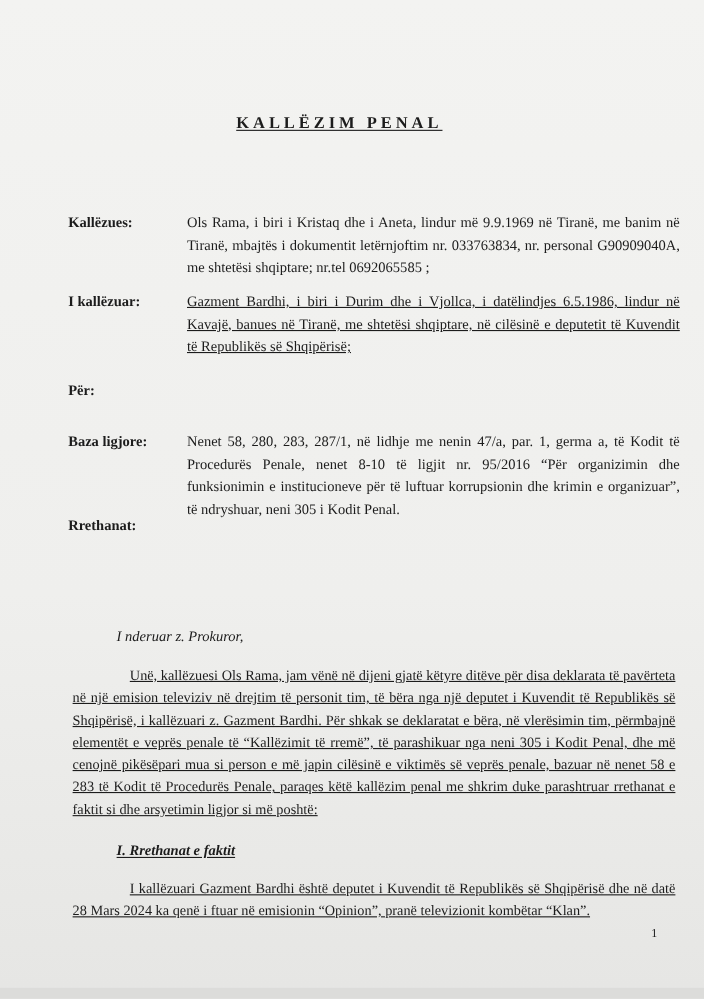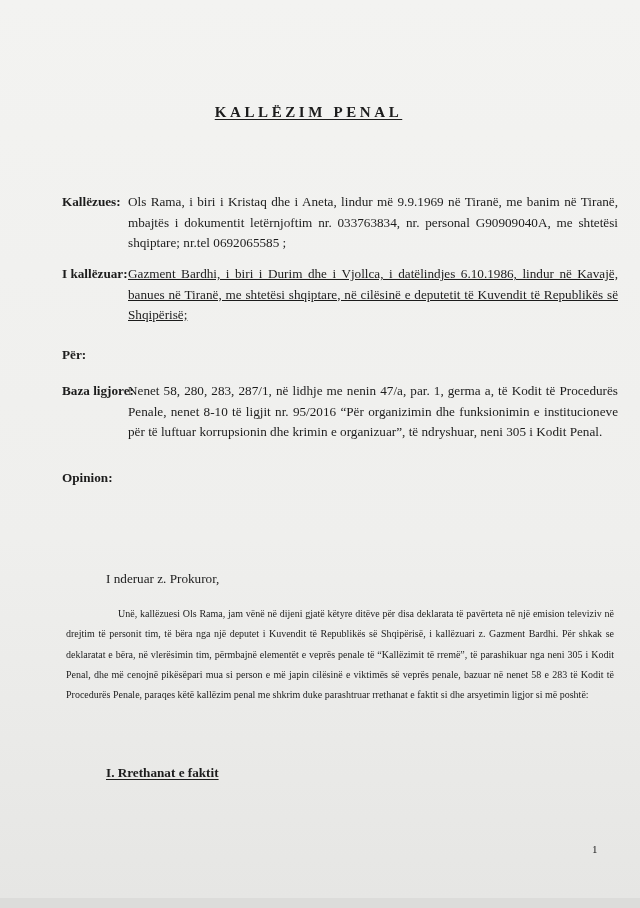--- a/index.html
+++ b/index.html
@@ -26,74 +26,75 @@
   }
   .field {
     position: absolute; left: 62px; width: 556px;
     font-size: 13.2px; line-height: 20.6px;
   }
   .field .label {
     position: absolute; left: 0; top: 0;
     font-weight: bold;
   }
   .field .value {
-    margin-left: 66px;
+    margin-left: 108px;
     text-align: justify;
   }
   .greeting {
     position: absolute; left: 106px; top: 571px;
-    font-size: 13.2px;
+    font-style: italic; font-size: 13.2px;
   }
   .para {
     position: absolute; left: 66px; width: 548px;
-    font-size: 10px; line-height: 20.3px;
-    text-align: justify; text-indent: 52px;
+    font-size: 13px; line-height: 20.3px;
+    text-align: justify; text-indent: 52px; text-decoration: underline;
   }
   .section-heading {
     position: absolute; left: 106px; top: 765px;
     font-weight: bold; font-size: 13.2px;
-    text-decoration: underline; text-underline-offset: 2px;
+    text-decoration: underline; text-underline-offset: 2px; font-style: italic;
   }
   .page-number {
     position: absolute; left: 592px; top: 843px;
     font-size: 11px;
   }
 </style>
 </head>
 <body>
 
 <div class="page">
 
   <div class="title">KALLËZIM PENAL</div>
 
   <div class="field" style="top:192px;">
     <span class="label">Kallëzues:</span>
     <div class="value">Ols Rama, i biri i Kristaq dhe i Aneta, lindur më 9.9.1969 në Tiranë, me banim në Tiranë, mbajtës i dokumentit letërnjoftim nr. 033763834, nr. personal G90909040A, me shtetësi shqiptare; nr.tel 0692065585 ;</div>
   </div>
 
   <div class="field" style="top:264px;text-decoration:underline;">
     <span class="label">I kallëzuar:</span>
-    <div class="value">Gazment Bardhi, i biri i Durim dhe i Vjollca, i datëlindjes 6.10.1986, lindur në Kavajë, banues në Tiranë, me shtetësi shqiptare, në cilësinë e deputetit të Kuvendit të Republikës së Shqipërisë;</div>
+    <div class="value">Gazment Bardhi, i biri i Durim dhe i Vjollca, i datëlindjes 6.5.1986, lindur në Kavajë, banues në Tiranë, me shtetësi shqiptare, në cilësinë e deputetit të Kuvendit të Republikës së Shqipërisë;</div>
   </div>
 
   <div class="field" style="top:345px;">
     <span class="label">Për:</span>
   </div>
 
-  <div class="field" style="top:381px;">
+  <div class="field" style="top:391px;">
     <span class="label">Baza ligjore:</span>
     <div class="value">Nenet  58, 280, 283, 287/1, në lidhje me nenin 47/a, par. 1, germa a, të Kodit të Procedurës Penale, nenet 8-10 të ligjit nr. 95/2016 “Për organizimin dhe funksionimin e institucioneve për të luftuar korrupsionin dhe krimin e organizuar”, të ndryshuar, neni 305 i Kodit Penal.</div>
   </div>
 
   <div class="field" style="top:468px;">
-    <span class="label">Opinion:</span>
+    <span class="label">Rrethanat:</span>
   </div>
 
   <div class="greeting">I nderuar z. Prokuror,</div>
 
   <div class="para" style="top:604px;">Unë, kallëzuesi Ols Rama, jam vënë në dijeni gjatë këtyre ditëve për disa deklarata të pavërteta në një emision televiziv në drejtim të personit tim, të bëra nga një deputet i Kuvendit të Republikës së Shqipërisë, i kallëzuari z. Gazment Bardhi. Për shkak se deklaratat e bëra, në vlerësimin tim, përmbajnë elementët e veprës penale të “Kallëzimit të rremë”, të parashikuar nga neni 305 i Kodit Penal, dhe më cenojnë pikësëpari mua si person e më japin cilësinë e viktimës së veprës penale, bazuar në nenet 58 e 283 të Kodit të Procedurës Penale, paraqes këtë kallëzim penal me shkrim duke parashtruar rrethanat e faktit si dhe arsyetimin ligjor si më poshtë:</div>
 
   <div class="section-heading">I. Rrethanat e faktit</div>
 
+  <div class="para" style="top:798px;">I kallëzuari Gazment Bardhi është deputet i Kuvendit të Republikës së Shqipërisë dhe në datë 28 Mars 2024 ka qenë i ftuar në emisionin “Opinion”, pranë televizionit kombëtar “Klan”.</div>
 
   <div class="page-number">1</div>
 </div>
 <div class="bottom-strip"></div>
 
 </body></html>

